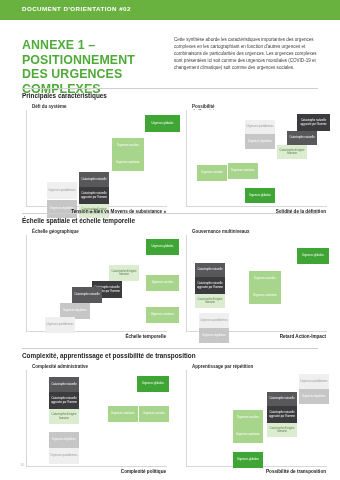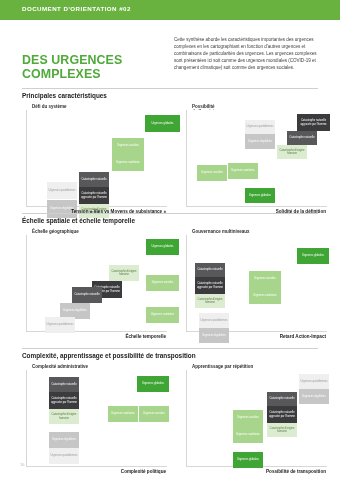--- a/index.html
+++ b/index.html
@@ -87,21 +87,21 @@
 <body>
 
 <div class="page">
 
   <div class="header-bar">
     <div class="header-title">DOCUMENT D'ORIENTATION  #02</div>
   </div>
 
   <div class="title-wrap">
     <div class="doc-title">
-      <br>
+      <span>ANNEXE 1 – POSITIONNEMENT</span><br>
       <span>DES URGENCES COMPLEXES</span>
     </div>
   </div>
 
   <div class="intro">Cette synthèse aborde les caractéristiques importantes des urgences complexes en les cartographiant en fonction d'autres urgences et combinaisons de particularités des urgences. Les urgences complexes sont présentées ici soit comme des urgences mondiales (COVID-19 et changement climatique) soit comme des urgences sociales.</div>
 
   <div id="sections-root">
       <div class="sec-rule" style="top: 88px;"></div>
       <div class="sec-title" style="top: 92px;">Principales caractéristiques</div>
       <div class="chart-ylab" style="left: 32px; top: 104px;">Défi du système</div>

